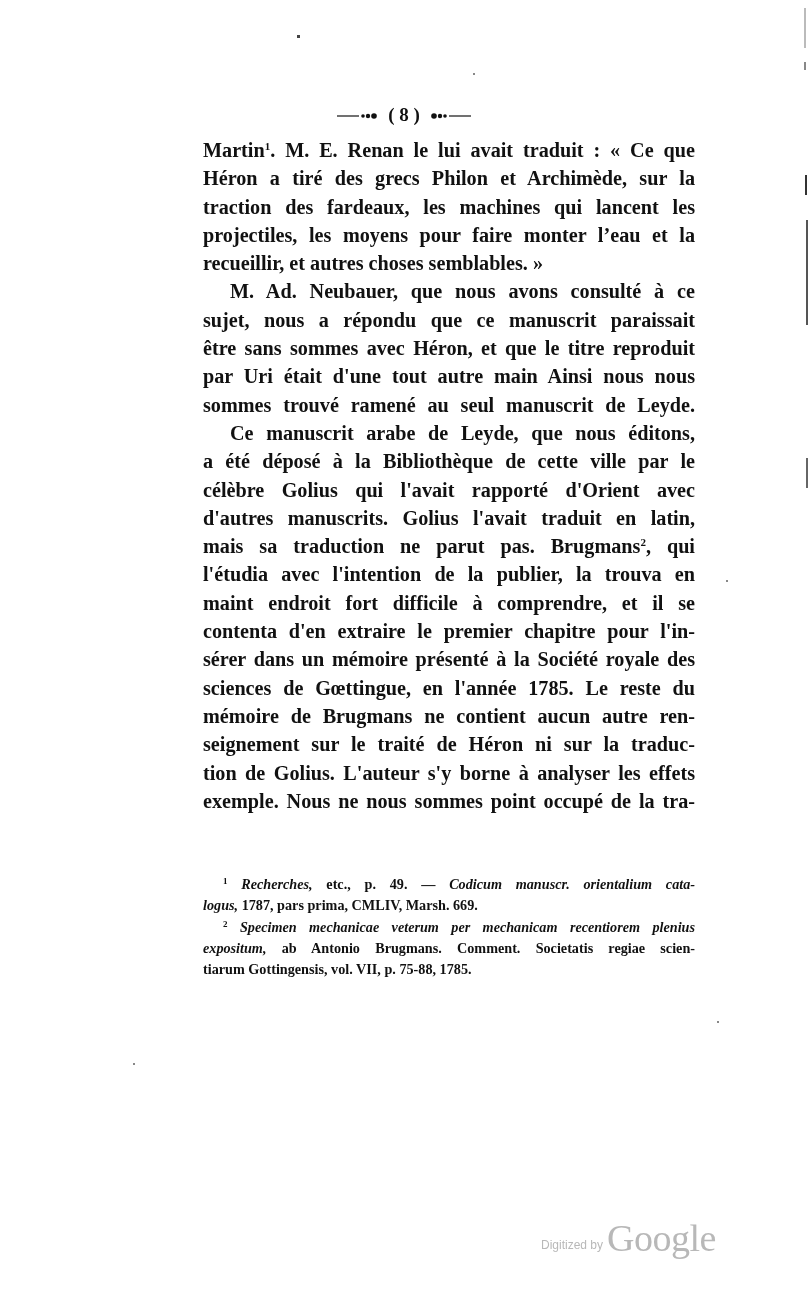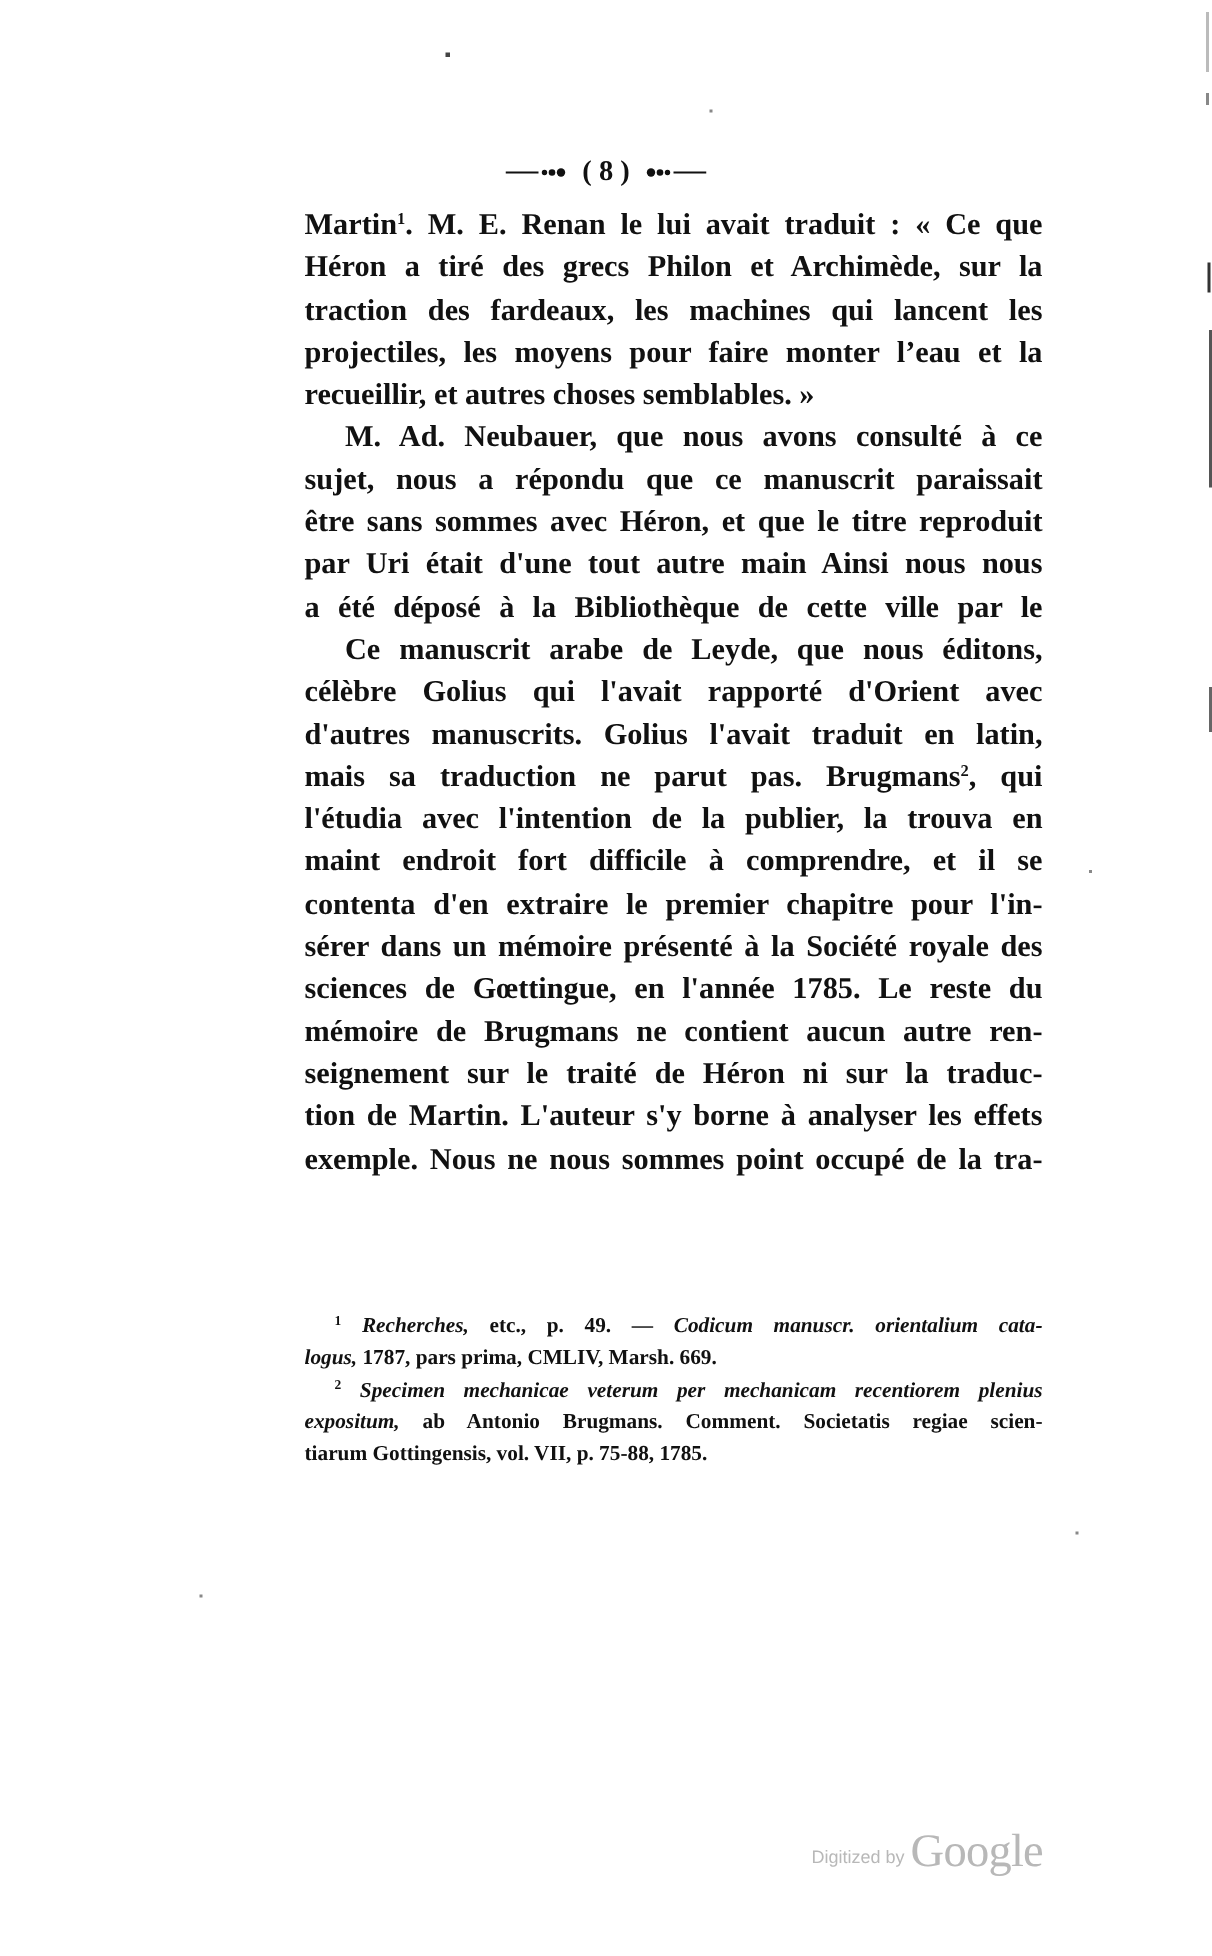--- a/index.html
+++ b/index.html
@@ -92,21 +92,21 @@
     color: #b8b8b8;
     white-space: nowrap;
   }
   .watermark .small {
     font-family: "Liberation Sans", "DejaVu Sans", sans-serif;
     font-size: 12px;
     vertical-align: 2px;
   }
   .watermark .brand {
     font-family: "Liberation Serif", "DejaVu Serif", serif;
-    font-size: 31px;
+    font-size: 38px;
     letter-spacing: -0.5px;
   }
   .speck {
     position: absolute;
     background: #444;
   }
   .edge-mark {
     position: absolute;
     background: #777;
   }
@@ -140,35 +140,36 @@
     <span class="line">Héron a tiré des grecs Philon et Archimède, sur la</span>
     <span class="line">traction des fardeaux, les machines qui lancent les</span>
     <span class="line">projectiles, les moyens pour faire monter l’eau et la</span>
     <span class="line last">recueillir, et autres choses semblables. »</span>
   </div>
   <div>
     <span class="line ind">M. Ad. Neubauer, que nous avons consulté à ce</span>
     <span class="line">sujet, nous a répondu que ce manuscrit paraissait</span>
     <span class="line">être sans sommes avec Héron, et que le titre reproduit</span>
     <span class="line">par Uri était d'une tout autre main Ainsi nous nous</span>
+    <span class="line">sommes trouvé ramené au seul manuscrit de Leyde.</span>
   </div>
   <div>
+    <span class="line ind">Ce manuscrit arabe de Leyde, que nous éditons,</span>
     <span class="line">a été déposé à la Bibliothèque de cette ville par le</span>
-    <span class="line ind">Ce manuscrit arabe de Leyde, que nous éditons,</span>
     <span class="line">célèbre Golius qui l'avait rapporté d'Orient avec</span>
     <span class="line">d'autres manuscrits. Golius l'avait traduit en latin,</span>
     <span class="line"><span>mais sa traduction ne parut pas. Brugmans</span><sup>2</sup><span>, qui</span></span>
     <span class="line">l'étudia avec l'intention de la publier, la trouva en</span>
     <span class="line">maint endroit fort difficile à comprendre, et il se</span>
     <span class="line">contenta d'en extraire le premier chapitre pour l'in-</span>
     <span class="line">sérer dans un mémoire présenté à la Société royale des</span>
     <span class="line">sciences de Gœttingue, en l'année 1785. Le reste du</span>
     <span class="line">mémoire de Brugmans ne contient aucun autre ren-</span>
     <span class="line">seignement sur le traité de Héron ni sur la traduc-</span>
-    <span class="line">tion de Martin. L'auteur s'y borne à analyser les effets</span>
+    <span class="line">tion de Golius. L'auteur s'y borne à analyser les effets</span>
     <span class="line">exemple. Nous ne nous sommes point occupé de la tra-</span>
   </div>
 </div>
 
 <div class="footnotes">
   <div>
     <span class="line ind"><sup>1</sup> <i>Recherches,</i><span> etc., p. 49. — </span><i>Codicum manuscr. orientalium cata-</i></span>
     <span class="line last"><i>logus,</i><span> 1787, pars prima, CMLIV, Marsh. 669.</span></span>
   </div>
   <div>

